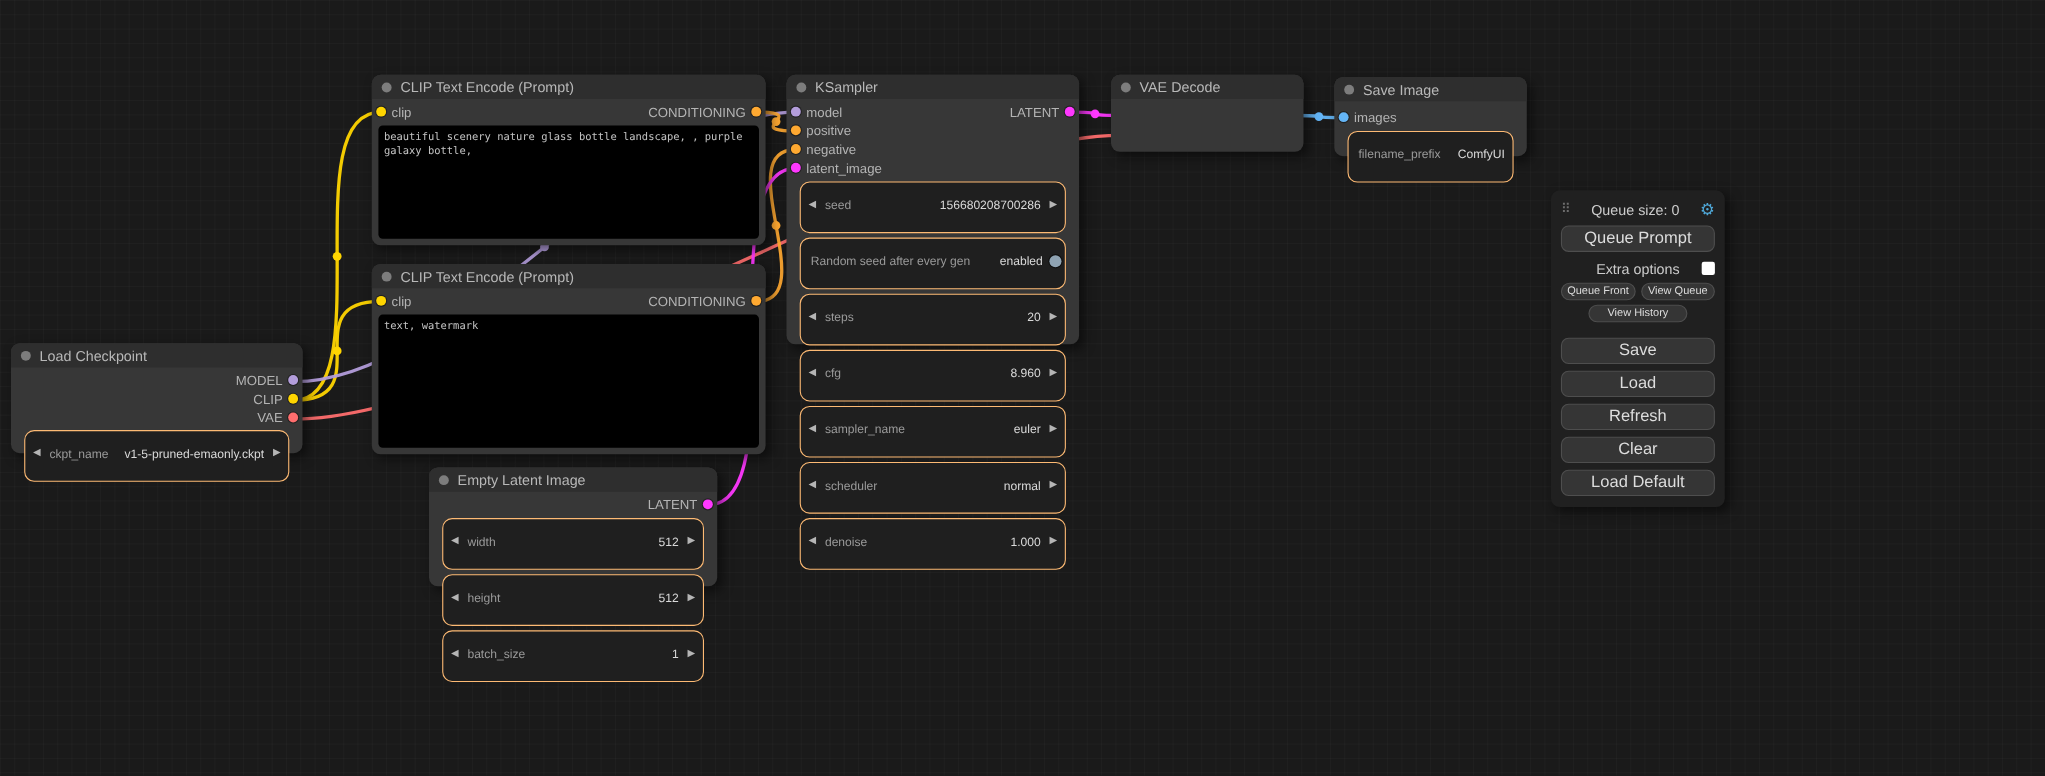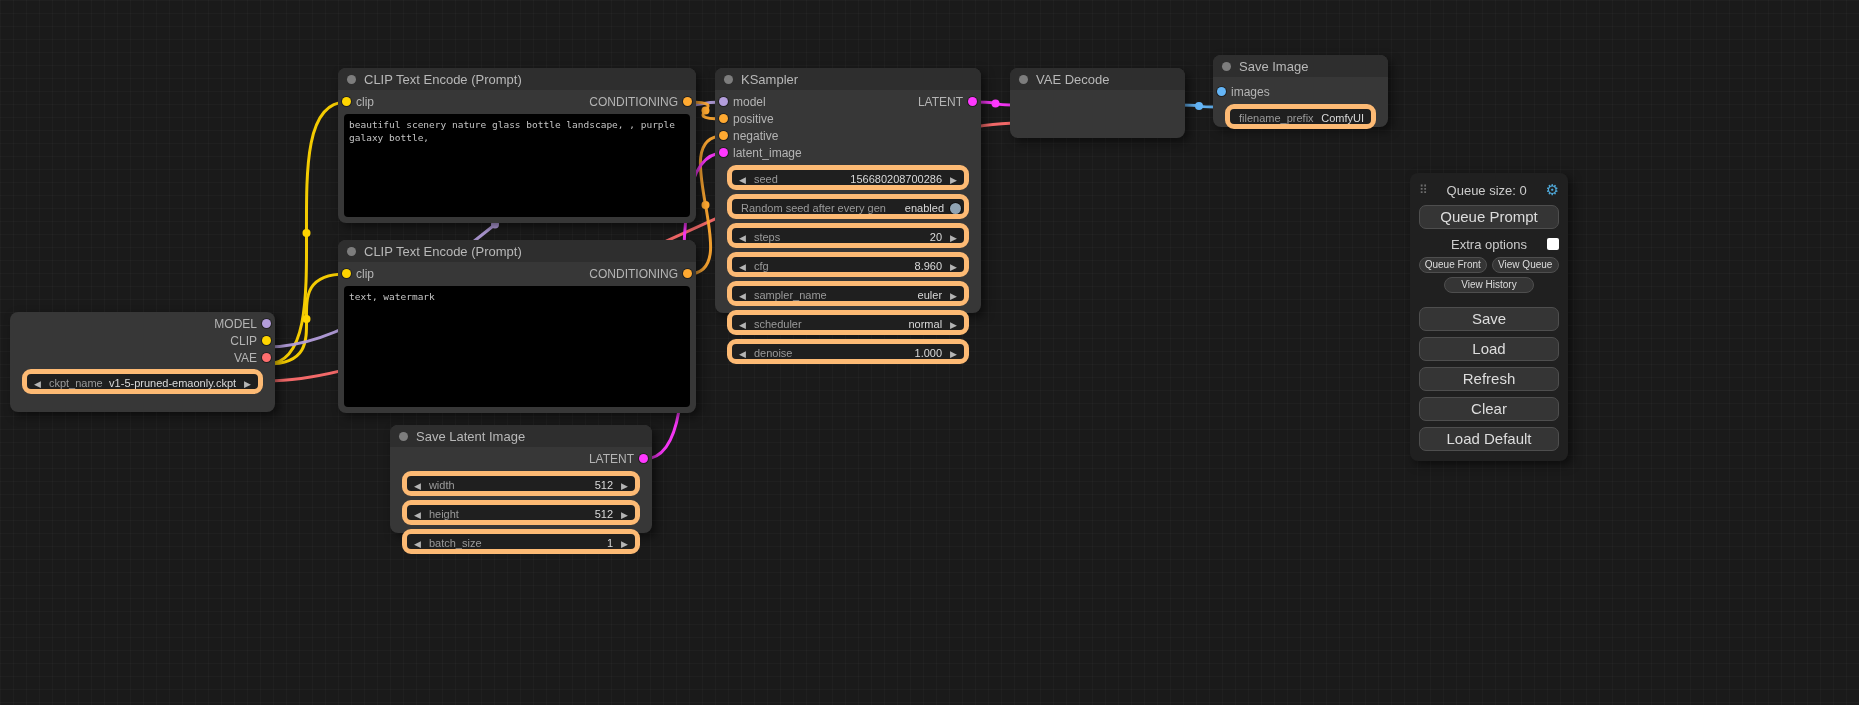--- a/index.html
+++ b/index.html
@@ -29,22 +29,22 @@
   .collapse-dot{width:9px;height:9px;border-radius:50%;background:#7d7d7d;margin-right:8px;flex:none;}
   .nbody{flex:1;display:flex;flex-direction:column;padding-top:3px;min-height:0;}
   .srow{display:flex;align-items:center;height:17px;flex:none;padding:0 4px;font-size:12px;color:#b4b4b4;}
   .srow.between{justify-content:space-between;}
   .srow.out-only{justify-content:flex-end;}
   .slot{display:flex;align-items:center;gap:5px;min-width:0;}
   .dot{width:9px;height:9px;border-radius:50%;flex:none;box-shadow:0 0 0 1px rgba(0,0,0,.4);}
   .slabel{white-space:nowrap;}
 
   .widget{
-    height:15px;flex:none;background:#1f1f1f;border:5px solid #fdba74;border-radius:9px;
-    margin:4px 12px 0;display:flex;align-items:flex-end;padding:0 7px;
+    height:15px;flex:none;background:#1f1f1f;border:1px solid #fdba74;border-radius:9px;
+    margin:4px 12px 0;display:flex;align-items:flex-start;padding:15px 7px;
     font-size:11px;color:#9a9a9a;white-space:nowrap;overflow:hidden;
   }
   .widget .arrow{font-size:9px;color:#b5b5b5;line-height:1;flex:none;}
   .widget .wlabel{margin-left:8px;}
   .widget .wlabel.noarrow{margin-left:2px;}
   .widget .wvalue{margin-left:auto;color:#d9d9d9;}
   .widget .arrow.right{margin-left:8px;}
   .toggle-ball{width:11px;height:11px;border-radius:50%;flex:none;margin-left:6px;margin-right:-4px;box-shadow:0 0 0 1px rgba(0,0,0,.5);}
 
   .prompt-text{
@@ -93,20 +93,24 @@
   <circle cx="495" cy="224.5" r="4" fill="#B39DDB"></circle>
   <circle cx="642.5" cy="252" r="4" fill="#FF6E6E"></circle>
   <circle cx="705.5" cy="110.5" r="4" fill="#FFA931"></circle>
   <circle cx="705.5" cy="205" r="4" fill="#FFA931"></circle>
   <circle cx="683.5" cy="306" r="4" fill="#FF38FF"></circle>
   <circle cx="995.5" cy="103.5" r="4" fill="#FF38FF"></circle>
   <circle cx="1199" cy="106" r="4" fill="#64B5F6"></circle>
 </svg>
 
 <div class="node" style="left:10px;top:312px;width:265px;height:100px">
+  <div class="node-title">
+    <span class="collapse-dot"></span>
+    <span>Load Checkpoint</span>
+  </div>
   <div class="nbody">
     <div class="srow out-only">
       <div class="slot">
         <span class="slabel">MODEL</span>
         <span class="dot" style="background-color: rgb(179, 157, 219);"></span>
       </div>
     </div>
     <div class="srow out-only">
       <div class="slot">
         <span class="slabel">CLIP</span>
@@ -164,21 +168,21 @@
         <span class="dot" style="background-color: rgb(255, 169, 49);"></span>
       </div>
     </div>
     <div class="prompt-text">text, watermark</div>
   </div>
 </div>
 
 <div class="node" style="left:390px;top:425px;width:262px;height:108px">
   <div class="node-title">
     <span class="collapse-dot"></span>
-    <span>Save Latent Image</span>
+    <span>Empty Latent Image</span>
   </div>
   <div class="nbody">
     <div class="srow out-only">
       <div class="slot">
         <span class="slabel">LATENT</span>
         <span class="dot" style="background-color: rgb(255, 56, 255);"></span>
       </div>
     </div>
     <div class="widget">
       <span class="arrow">◀</span>
@@ -279,21 +283,21 @@
   </div>
 </div>
 
 <div class="node" style="left:1010px;top:68px;width:175px;height:70px">
   <div class="node-title">
     <span class="collapse-dot"></span>
     <span>VAE Decode</span>
   </div>
 </div>
 
-<div class="node" style="left:1213px;top:55px;width:175px;height:72px">
+<div class="node" style="left:1213px;top:70px;width:175px;height:72px">
   <div class="node-title">
     <span class="collapse-dot"></span>
     <span>Save Image</span>
   </div>
   <div class="nbody" style="padding-top:6px">
     <div class="srow">
       <div class="slot">
         <span class="dot" style="background-color: rgb(100, 181, 246);"></span>
         <span class="slabel">images</span>
       </div>

